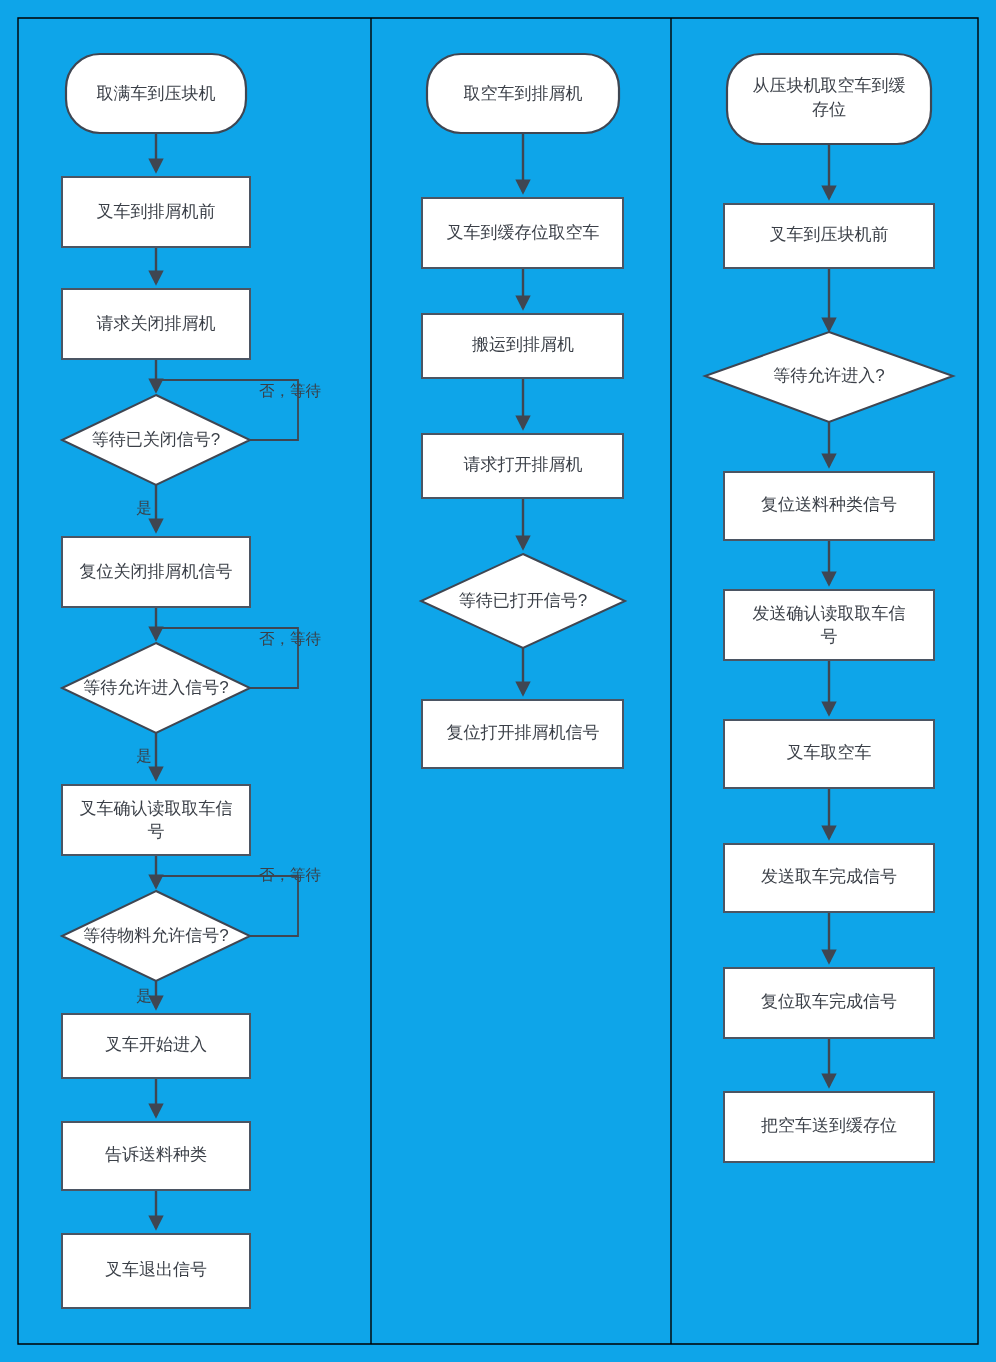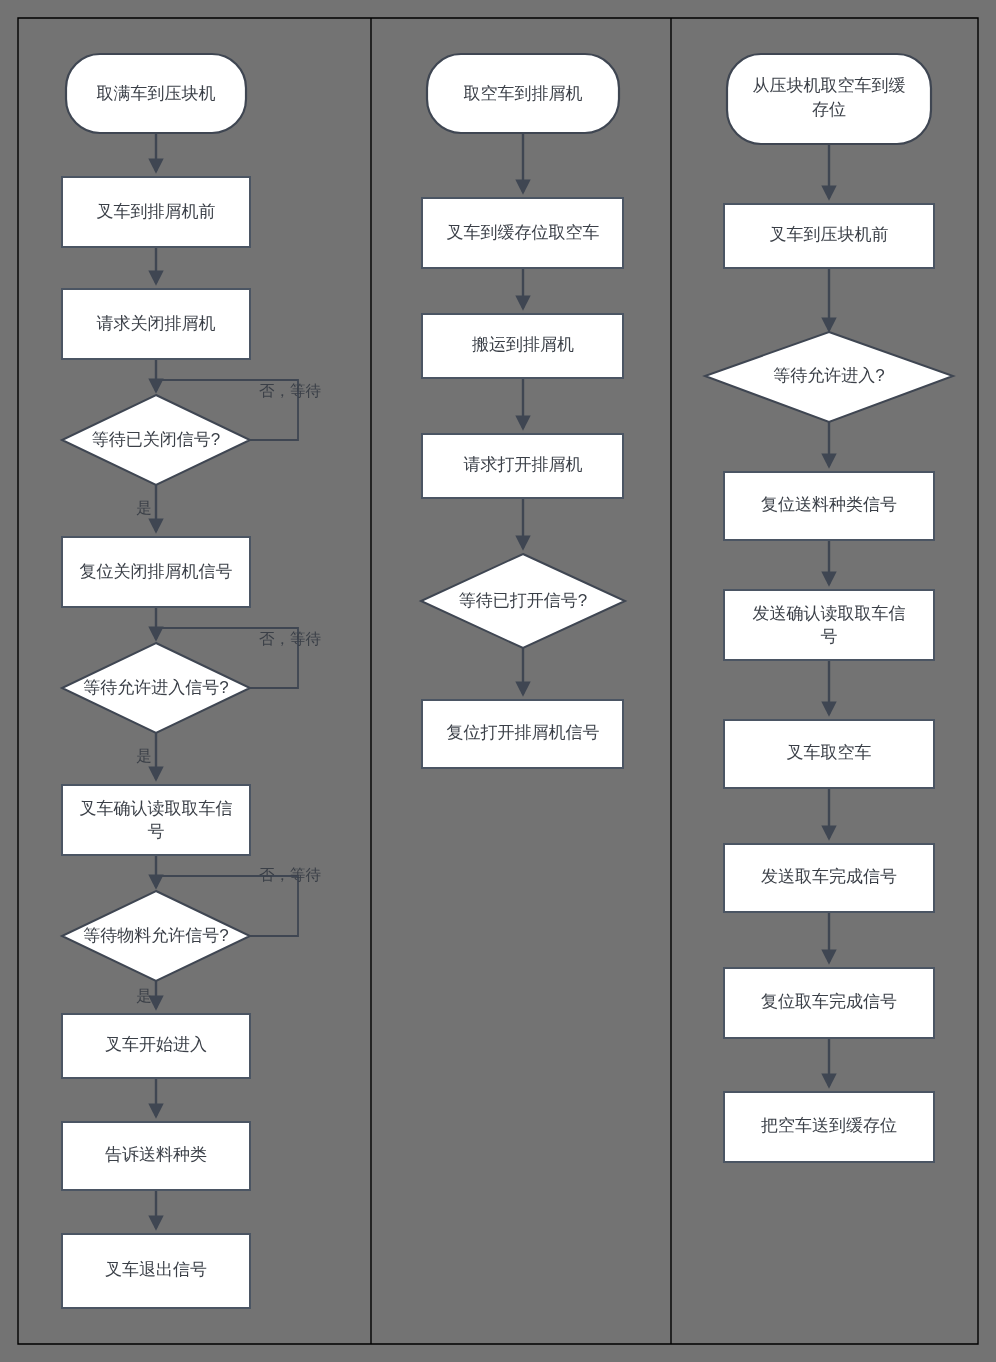--- a/index.html
+++ b/index.html
@@ -7,21 +7,21 @@
     padding: 0;
     background: #ffffff;
   }
   body {
     font-family: "Liberation Sans", "DejaVu Sans", sans-serif;
   }
   #canvas {
     position: relative;
     width: 996px;
     height: 1362px;
-    background: #737373;
+    background: #0ea5e9;
     overflow: hidden;
   }
   svg#flow {
     position: absolute;
     left: 0;
     top: 0;
     width: 996px;
     height: 1362px;
     display: block;
   }

